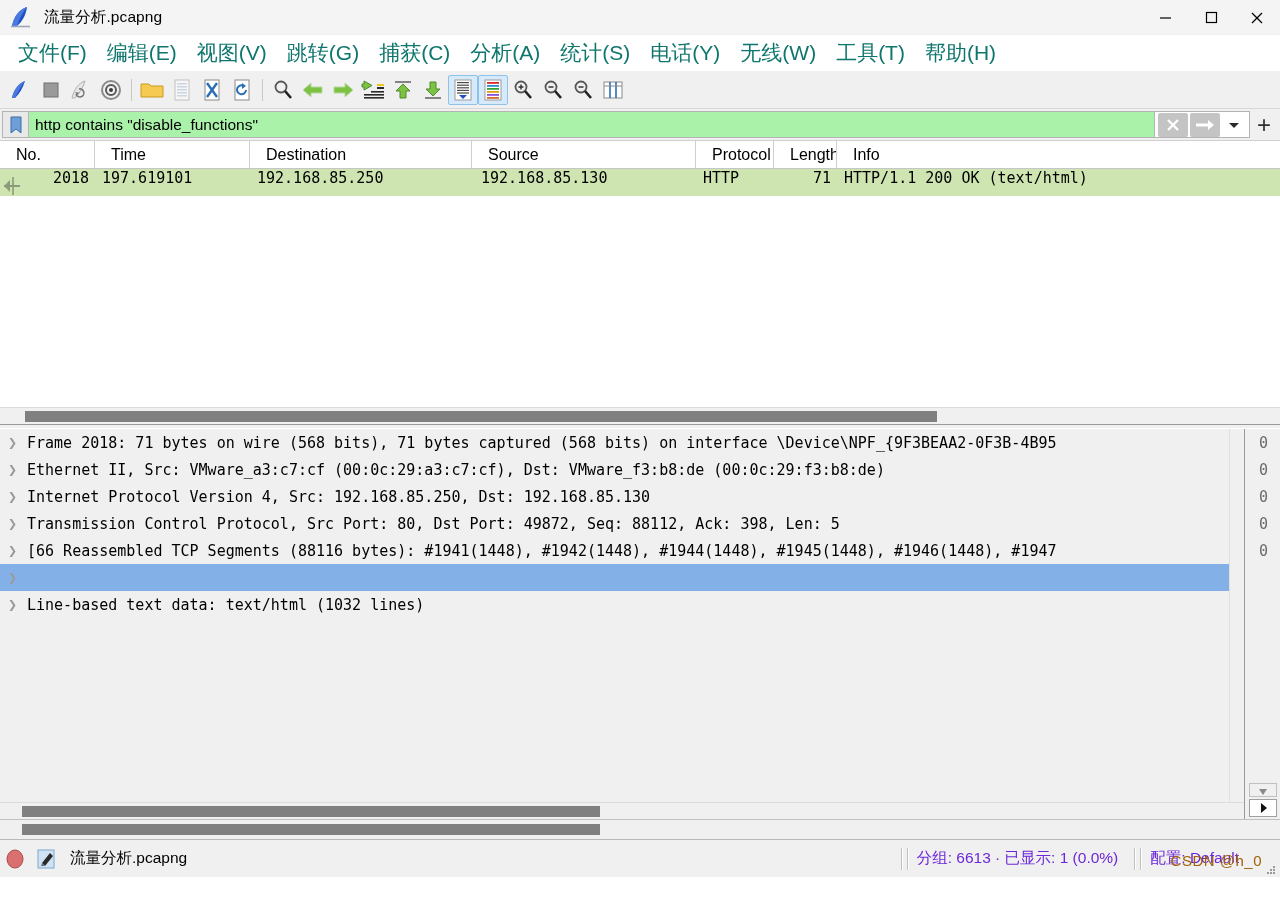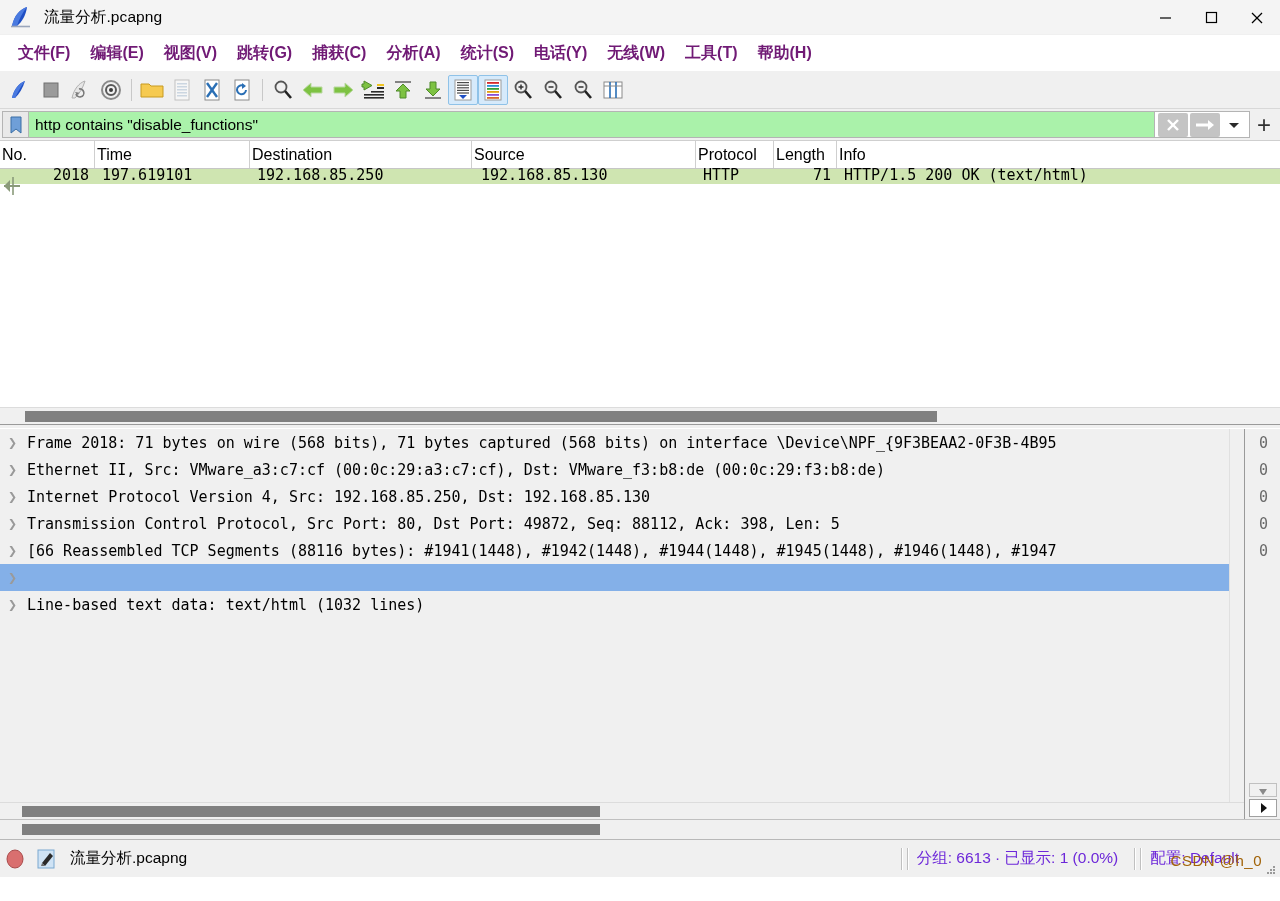--- a/index.html
+++ b/index.html
@@ -23,21 +23,21 @@
   .winbtns { position: absolute; right: 0; top: 0; height: 35px; display: flex; }
   .winbtn { width: 46px; height: 35px; display: flex; align-items: center; justify-content: center; }
   .winbtn svg { display:block; }
 
   
   .menubar {
     height: 36px; display: flex; align-items: center;
     background: #ffffff; padding-left: 8px;
   }
   .menuitem {
-    font-size: 16px; color: #701a75; padding: 2px 10px; white-space: nowrap; font-weight: bold;
+    font-size: 21px; color: #0f766e; padding: 2px 10px; white-space: nowrap;
   }
 
   
   .toolbar {
     height: 38px; display: flex; align-items: center;
     background: #f0f0f0; border-bottom: 1px solid #d8d8d8;
     padding-left: 6px;
   }
   .tb { width: 30px; height: 30px; display: flex; align-items:center; justify-content:center; position: relative; }
   .tb.sel { background: #d6eafb; border: 1px solid #8fc2e8; border-radius: 2px; }
@@ -69,25 +69,25 @@
   .filter-plus {
     width: 28px; display:flex; align-items:center; justify-content:center;
     font-size: 24px; color: #303030; font-weight: 300;
   }
 
   
   .packet-list { position: relative; background: #fff; height: 283px; }
   .plist-head { display: flex; height: 28px; background: #fff; border-bottom: 1px solid #c6c6c6; }
   .pcol {
     font-size: 16px; color: #000; display: flex; align-items: center;
-    padding-left: 2px; border-right: 1px solid #cfcfcf; overflow: hidden;
+    padding-left: 16px; border-right: 1px solid #cfcfcf; overflow: hidden;
     white-space: nowrap;
   }
   .plist-row {
-    display: flex; height: 15px; align-items: flex-end;
+    display: flex; height: 27px; align-items: flex-start;
     background: #cfe5b1; font-family: "DejaVu Sans Mono", monospace; font-size: 15px; color: #000;
   }
   .prow-cell { overflow: hidden; white-space: nowrap; display:flex; align-items:center; }
   .num-right { justify-content: flex-end; padding-right: 6px; }
   .num-left { padding-left: 7px; }
   .row-marker { position: absolute; left: 2px; top: 34px; width: 22px; height: 22px; }
   .plist-blank { background: #fff; height: 228px; }
   .plist-hscroll {
     position: absolute; bottom: 0; left: 0; right: 0; height: 17px;
     background: #f0f0f0; border-top: 1px solid #dcdcdc;
@@ -399,21 +399,21 @@
     <div class="pcol" style="width:443px;border-right:none">Info</div>
   </div>
 
   <div class="plist-row">
     <div class="prow-cell num-right" style="width:95px">2018</div>
     <div class="prow-cell num-left" style="width:155px">197.619101</div>
     <div class="prow-cell num-left" style="width:224px">192.168.85.250</div>
     <div class="prow-cell num-left" style="width:222px">192.168.85.130</div>
     <div class="prow-cell num-left" style="width:78px">HTTP</div>
     <div class="prow-cell num-right" style="width:63px">71</div>
-    <div class="prow-cell num-left" style="width:443px">HTTP/1.5 200 OK  (text/html)</div>
+    <div class="prow-cell num-left" style="width:443px">HTTP/1.1 200 OK  (text/html)</div>
   </div>
 
   <div class="row-marker">
     <svg width="22" height="22" viewBox="0 0 22 22">
       <line x1="2" y1="11" x2="18" y2="11" stroke="#8a9a7a" stroke-width="2"></line>
       <path d="M8 5 L2 11 L8 17 Z" fill="#8a9a7a"></path>
       <line x1="11" y1="2" x2="11" y2="20" stroke="#8a9a7a" stroke-width="1.6"></line>
     </svg>
   </div>
 

